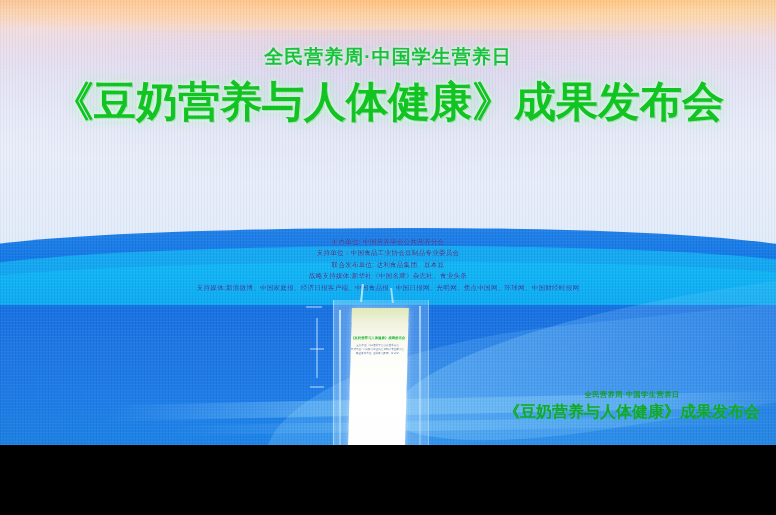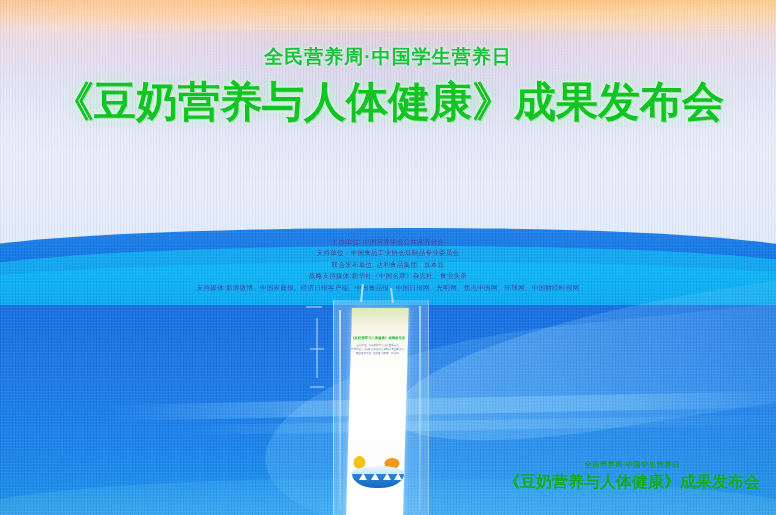--- a/index.html
+++ b/index.html
@@ -1,18 +1,18 @@
 <!DOCTYPE html>
 <html><head>
 <meta charset="utf-8">
 <style>
   html,body{margin:0;padding:0;background:#000;}
   *{box-sizing:border-box;}
   .stage{
-    position:relative;width:776px;height:515px;overflow:hidden;
+    position:relative;width:776px;height:445px;overflow:hidden;
     font-family:"Liberation Sans","DejaVu Sans",sans-serif;
     background:#0b63d6;
   }
 
   
   .backdrop{position:absolute;inset:0;overflow:hidden;}
 
   .sky{
     position:absolute;left:0;top:0;width:100%;height:262px;
     background:

